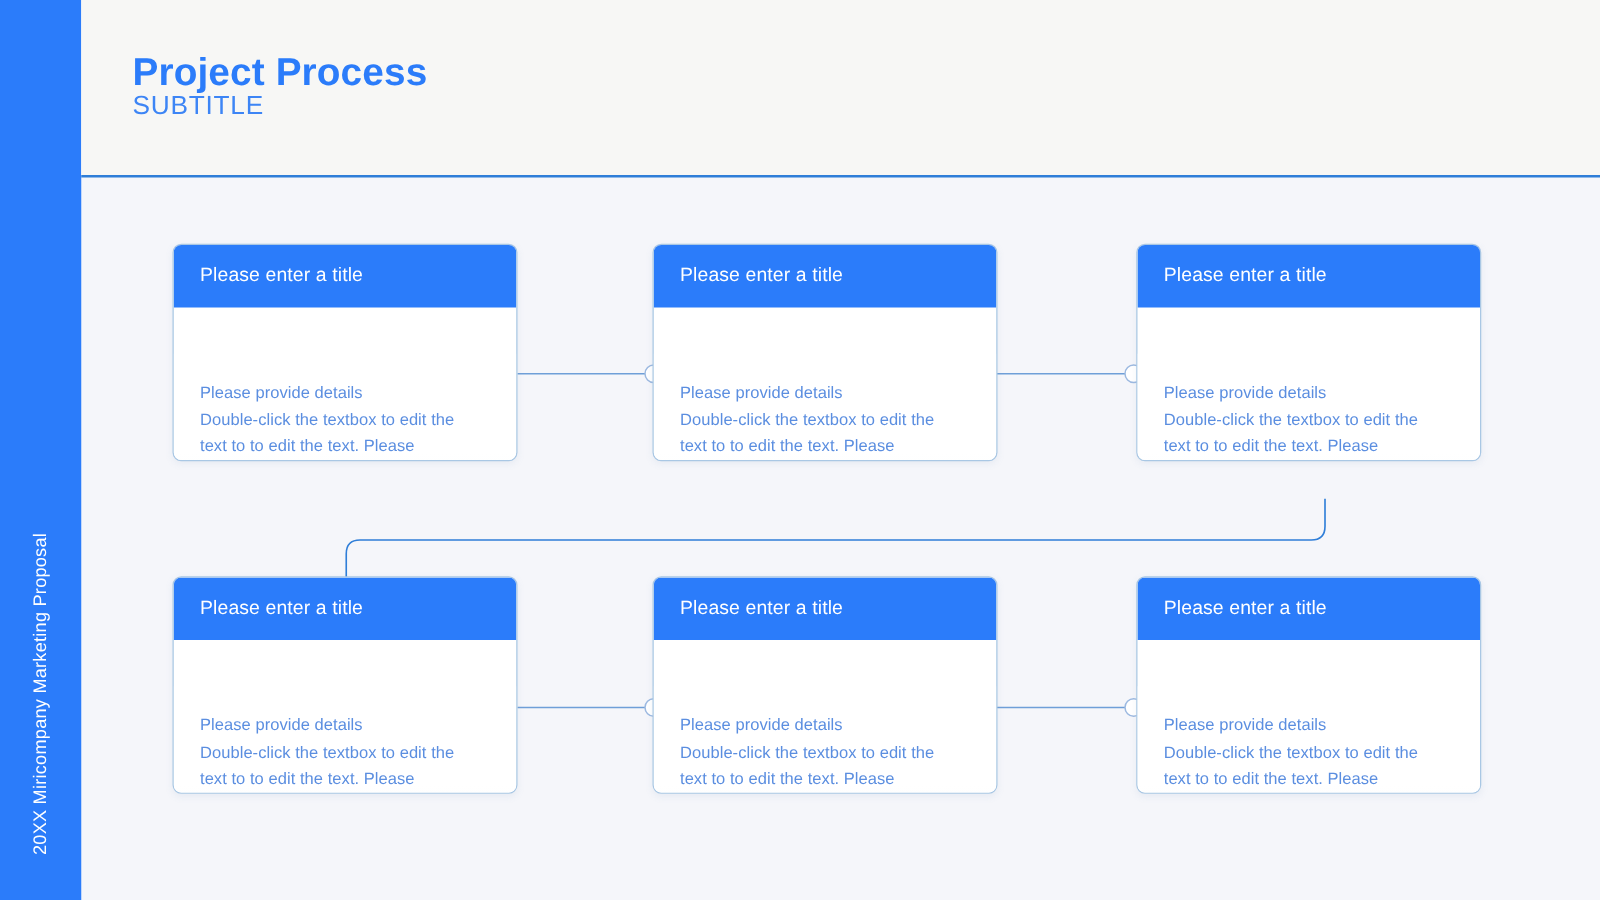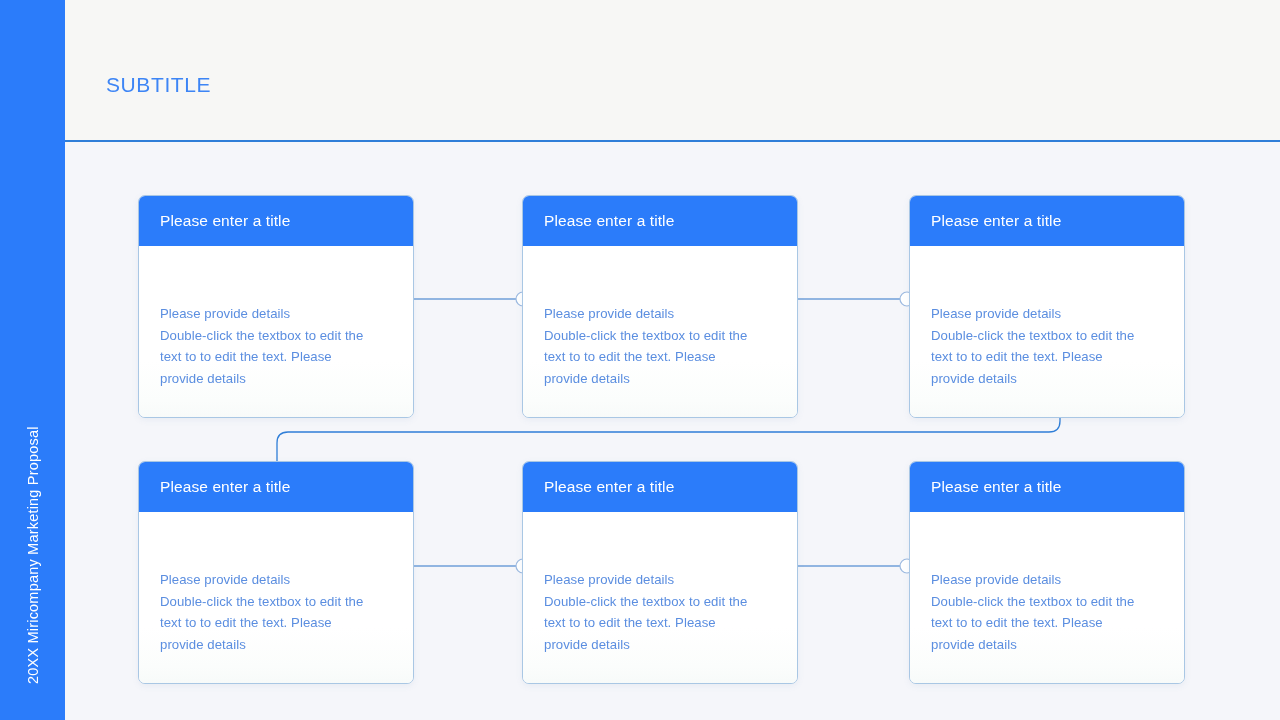--- a/index.html
+++ b/index.html
@@ -94,21 +94,21 @@
     left: 0;
     top: 0;
     width: 1280px;
     height: 720px;
   }
 
   
   .card {
     position: absolute;
     width: 276px;
-    height: 223px;
+    height: 174px;
     border-radius: 7px;
     overflow: hidden;
     background: #ffffff;
     border: 1px solid #a9c7e4;
     box-sizing: border-box;
     box-shadow: 0 2px 6px rgba(120,150,190,0.10);
   }
   .card-head {
     height: 50px;
     background: #2b7cfa;
@@ -149,20 +149,21 @@
 <body>
 
 <div id="slide">
 
   <div id="sidebar">
     <div id="sidebar-label">20XX Miricompany Marketing Proposal</div>
   </div>
 
   <div id="header-band"></div>
   <div id="header-rule"></div>
+  <div id="page-title">Project Process</div>
   <div id="page-subtitle">SUBTITLE</div>
 
   <svg id="connectors" viewBox="0 0 1280 720">
 
     <line x1="414" y1="299" x2="516" y2="299" stroke="#6f9fd8" stroke-width="1.3"></line>
     <line x1="797" y1="299" x2="900" y2="299" stroke="#6f9fd8" stroke-width="1.3"></line>
 
     <line x1="414" y1="566" x2="516" y2="566" stroke="#6f9fd8" stroke-width="1.3"></line>
     <line x1="797" y1="566" x2="900" y2="566" stroke="#6f9fd8" stroke-width="1.3"></line>
 

